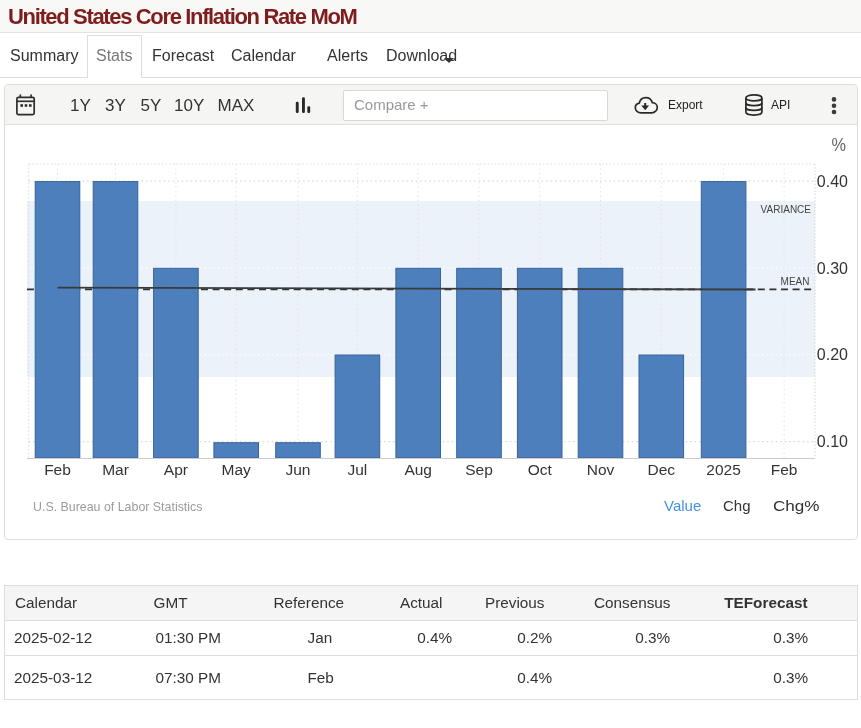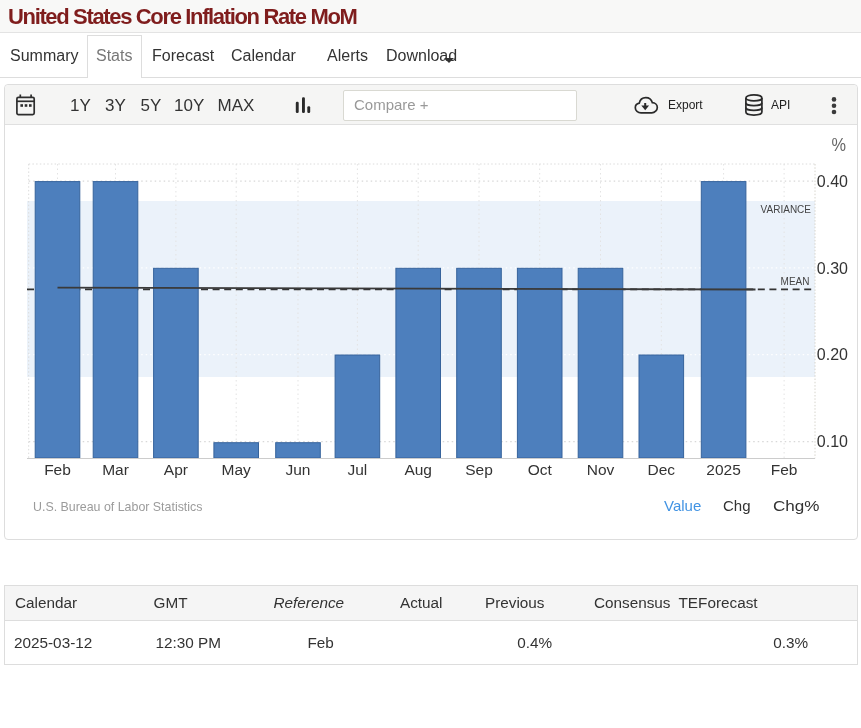--- a/index.html
+++ b/index.html
@@ -8,21 +8,21 @@
   .titlebar h1 { font-size:22px; font-weight:bold; color:#7f1d1d; padding-left:8px; line-height:34px; letter-spacing:-1.35px; }
   .tabbar { position:relative; height:45px; background:#fff; }
   .tabbar .navline { position:absolute; left:0; right:0; bottom:0; height:1px; background:#ddd; }
   .tab { position:absolute; top:0; font-size:16px; color:#333; line-height:45px; }
   .activebox { position:absolute; left:87px; top:2px; width:55px; height:43px; background:#fff; border:1px solid #ddd; border-bottom:none; z-index:2; }
   .caret { position:absolute; width:0; height:0; border-left:5px solid transparent; border-right:5px solid transparent; border-top:5px solid #333; top:58px; left:444px; }
   .panel { position:absolute; left:4px; top:84px; width:854px; height:456px; border:1px solid #ddd; border-radius:4px; background:#fff; }
   .toolbar { position:relative; height:40px; background:#f5f5f4; border-bottom:1px solid #e0e0e0; border-radius:4px 4px 0 0; }
   .tbtxt { position:absolute; top:1px; line-height:40px; font-size:17px; color:#333; }
   .tbtxt2 { position:absolute; top:0; line-height:40px; font-size:12px; color:#222; }
-  .compare { position:absolute; left:338px; top:4.5px; width:234px; height:31px; background:#fff; border:1px solid #d9d9d2; border-radius:2px; font-size:15px; color:#999; line-height:28px; padding-left:10px; }
+  .compare { position:absolute; left:338px; top:4.5px; width:265px; height:31px; background:#fff; border:1px solid #d9d9d2; border-radius:2px; font-size:15px; color:#999; line-height:28px; padding-left:10px; }
   .chartwrap { position:relative; width:851px; height:413px; }
 </style>
 </head>
 <body>
 <div class="titlebar">
     <h1>United States Core Inflation Rate MoM</h1>
   </div>
 <div class="tabbar">
   <div class="navline"></div>
   <div class="activebox"></div>
@@ -157,30 +157,40 @@
       <col style="width:85px">
     <col style="width:100px">
       <col style="width:118px">
       <col style="width:138px">
       <col style="width:41px">
   </colgroup>
   <tbody>
       <tr style="background:#f5f5f5; height:35px;">
     <th style="border-top:1px solid #ddd; border-bottom:1px solid #ddd; font-weight:normal; text-align:left; padding-left:10px;">Calendar</th>
     <th style="border-top:1px solid #ddd; border-bottom:1px solid #ddd; font-weight:normal; text-align:left; padding-left:8px;">GMT</th>
-    <th style="border-top:1px solid #ddd; border-bottom:1px solid #ddd; font-weight:normal; text-align:left; padding-left:10px;font-style:italic;">Reference</th>
+    <th style="border-top:1px solid #ddd; border-bottom:1px solid #ddd; font-weight:normal; text-align:left; padding-left:10px;">Reference</th>
     <th style="border-top:1px solid #ddd; border-bottom:1px solid #ddd; font-weight:normal; text-align:right; padding-right:18px;">Actual</th>
     <th style="border-top:1px solid #ddd; border-bottom:1px solid #ddd; font-weight:normal; text-align:right; padding-right:16px;">Previous</th>
     <th style="border-top:1px solid #ddd; border-bottom:1px solid #ddd; font-weight:normal; text-align:right; padding-right:8px;">Consensus</th>
-    <th style="border-top:1px solid #ddd; border-bottom:1px solid #ddd; font-weight:normal; text-align:left; padding-right:9px;">TEForecast</th>
+    <th style="border-top:1px solid #ddd; border-bottom:1px solid #ddd; font-weight:bold; text-align:right; padding-right:9px;">TEForecast</th>
     <th style="border-top:1px solid #ddd; border-bottom:1px solid #ddd;"></th>
+  </tr>
+  <tr style="height:35px;">
+    <td style="border-bottom:1px solid #ddd; padding-left:9px;">2025-02-12</td>
+    <td style="border-bottom:1px solid #ddd; padding-left:10px;">01:30 PM</td>
+    <td style="border-bottom:1px solid #ddd; padding-left:44px;">Jan</td>
+    <td style="border-bottom:1px solid #ddd; text-align:right; padding-right:8.5px;">0.4%</td>
+    <td style="border-bottom:1px solid #ddd; text-align:right; padding-right:8.5px;">0.2%</td>
+    <td style="border-bottom:1px solid #ddd; text-align:right; padding-right:8.5px;">0.3%</td>
+    <td style="border-bottom:1px solid #ddd; text-align:right; padding-right:8.5px;">0.3%</td>
+    <td style="border-bottom:1px solid #ddd;"></td>
   </tr>
   <tr style="height:44px;">
     <td style="border-bottom:1px solid #ddd; padding-left:9px;">2025-03-12</td>
-    <td style="border-bottom:1px solid #ddd; padding-left:10px;">12:30 PM</td>
+    <td style="border-bottom:1px solid #ddd; padding-left:10px;">07:30 PM</td>
     <td style="border-bottom:1px solid #ddd; padding-left:44px;">Feb</td>
     <td style="border-bottom:1px solid #ddd; text-align:right; padding-right:8.5px;"></td>
     <td style="border-bottom:1px solid #ddd; text-align:right; padding-right:8.5px;">0.4%</td>
     <td style="border-bottom:1px solid #ddd; text-align:right; padding-right:8.5px;"></td>
     <td style="border-bottom:1px solid #ddd; text-align:right; padding-right:8.5px;">0.3%</td>
     <td style="border-bottom:1px solid #ddd;"></td>
   </tr>
 </tbody>
   </table>
 

